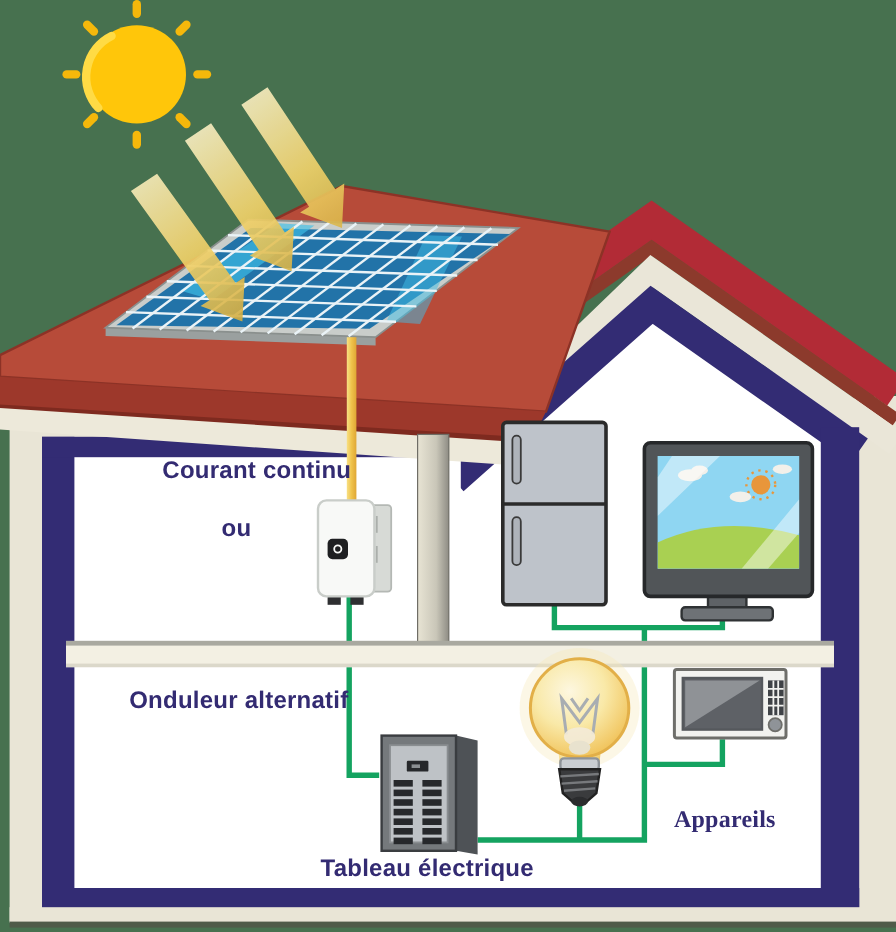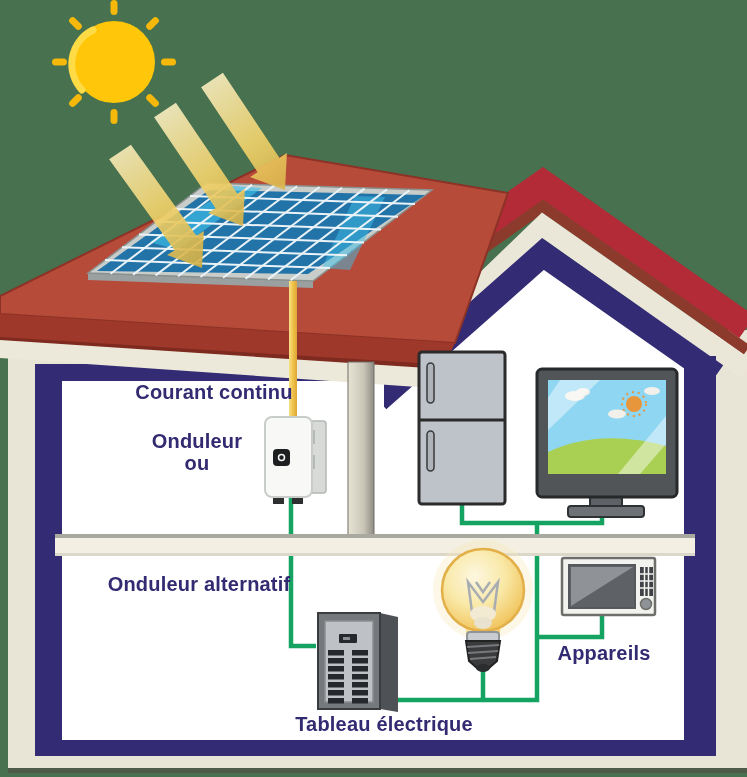--- a/index.html
+++ b/index.html
@@ -234,24 +234,23 @@
           <rect class="brk" x="352" y="690" width="16" height="5.5"></rect>
       <rect class="brk" x="328" y="698" width="16" height="5.5"></rect>
           <rect class="brk" x="352" y="698" width="16" height="5.5"></rect>
     </g>
   </g>
 </svg>
 
 <div class="lbl" style="left:214px; top:381px;">Courant continu</div>
 
 <div class="lbl" style="left:197px; top:430px;">
-  <div>Onduleur</div>
   <div>ou</div>
 </div>
 
 <div class="lbl" style="left:199px; top:573px;">Onduleur alternatif</div>
 
-<div class="lbl" style="left:356px; top:713px;margin-left:28px;">Tableau électrique</div>
-
-<div class="lbl" style="left:604px; top:642px;">
+<div class="lbl" style="left:356px; top:713px;">Tableau électrique</div>
+
+<div class="lbl" style="left:604px; top:672px;font-family:Liberation Serif, serif;">
   <div>Appareils</div>
 </div>
 </div>
 
 </body></html>

